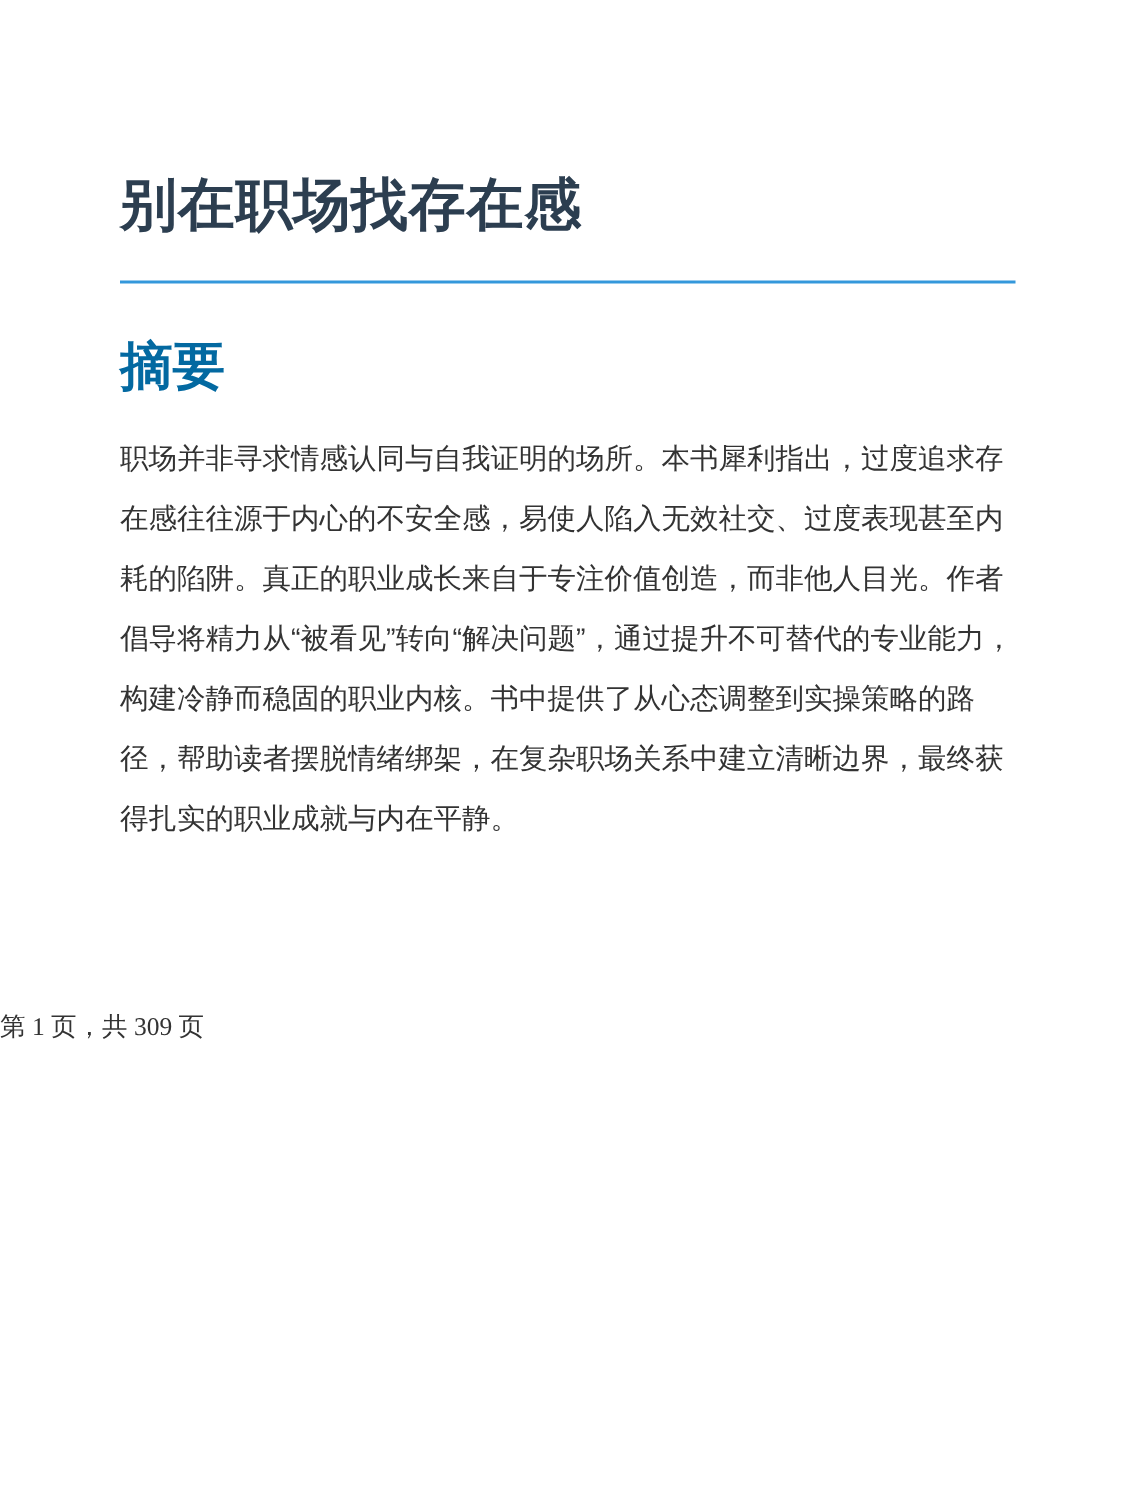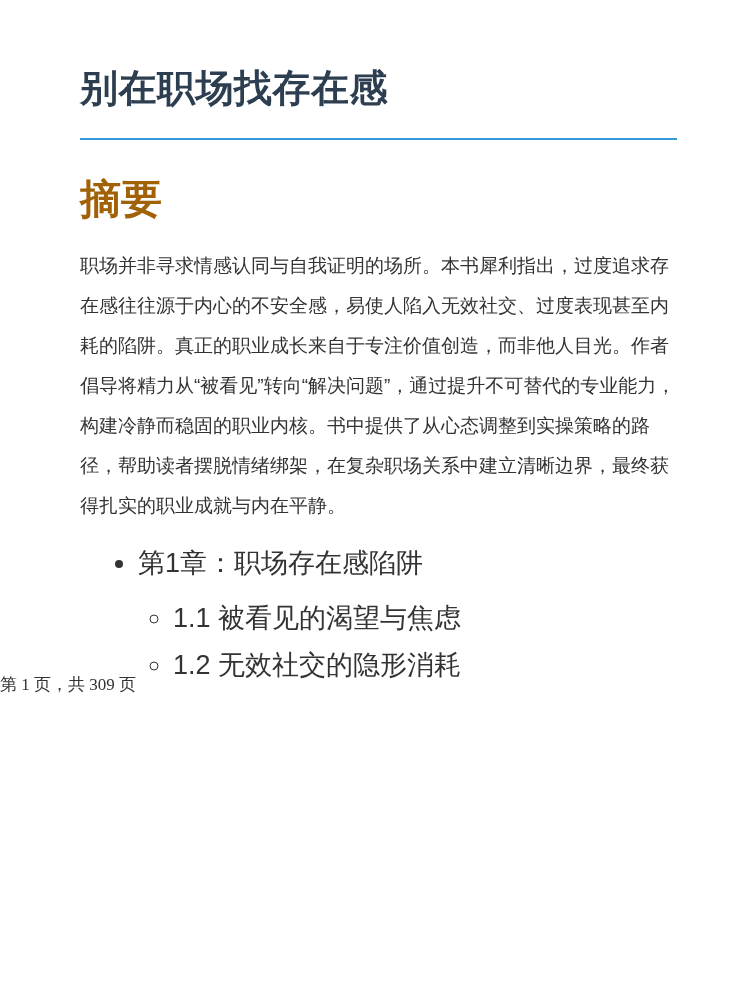--- a/index.html
+++ b/index.html
@@ -12,40 +12,40 @@
     height: 1000px;
     font-family: "Liberation Sans", sans-serif;
     color: #333333;
     position: relative;
     overflow: hidden;
   }
   .page {
     box-sizing: border-box;
     width: 750px;
     height: 724px;
-    padding: 66px 73px 0 80px;
+    padding: 115px 73px 0 80px;
     position: relative;
     background: #ffffff;
   }
   .doc-title {
     margin: 0;
     font-size: 38px;
     line-height: 1.2;
     font-weight: 700;
     color: #2c3e50;
     padding-bottom: 26px;
     border-bottom: 2px solid #3498db;
     letter-spacing: 0.5px;
   }
   .section-heading {
     margin: 33px 0 0 0;
-    font-size: 41px;
+    font-size: 35px;
     line-height: 1.3;
     font-weight: 700;
-    color: #a16207;
+    color: #0369a1;
   }
   .abstract-text {
     margin: 20px 0 0 0;
     font-size: 19px;
     line-height: 40px;
     color: #333333;
     text-align: left;
   }
   ul.toc-list {
     margin: 17px 0 0 0;
@@ -79,25 +79,16 @@
 
 <div class="page">
 
   <h1 class="doc-title">别在职场找存在感</h1>
 
   <h2 class="section-heading">摘要</h2>
 
   <p class="abstract-text">职场并非寻求情感认同与自我证明的场所。本书犀利指出，过度追求存在感往往源于内心的不安全感，易使人陷入无效社交、过度表现甚至内耗的陷阱。真正的职业成长来自于专注价值创造，而非他人目光。作者倡导将精力从“被看见”转向“解决问题”，通过提升不可替代的专业能力，构建冷静而稳固的职业内核。书中提供了从心态调整到实操策略的路径，帮助读者摆脱情绪绑架，在复杂职场关系中建立清晰边界，最终获得扎实的职业成就与内在平静。</p>
 
 
-  <ul class="toc-list">
-    <li>
-      <span>第1章：职场存在感陷阱</span>
-      <ul class="toc-sublist">
-        <li>1.1 被看见的渴望与焦虑</li>
-        <li>1.2 无效社交的隐形消耗</li>
-      </ul>
-    </li>
-  </ul>
 
   <div class="page-footer">第 1 页，共 309 页</div>
 
 </div>
 
 </body></html>

